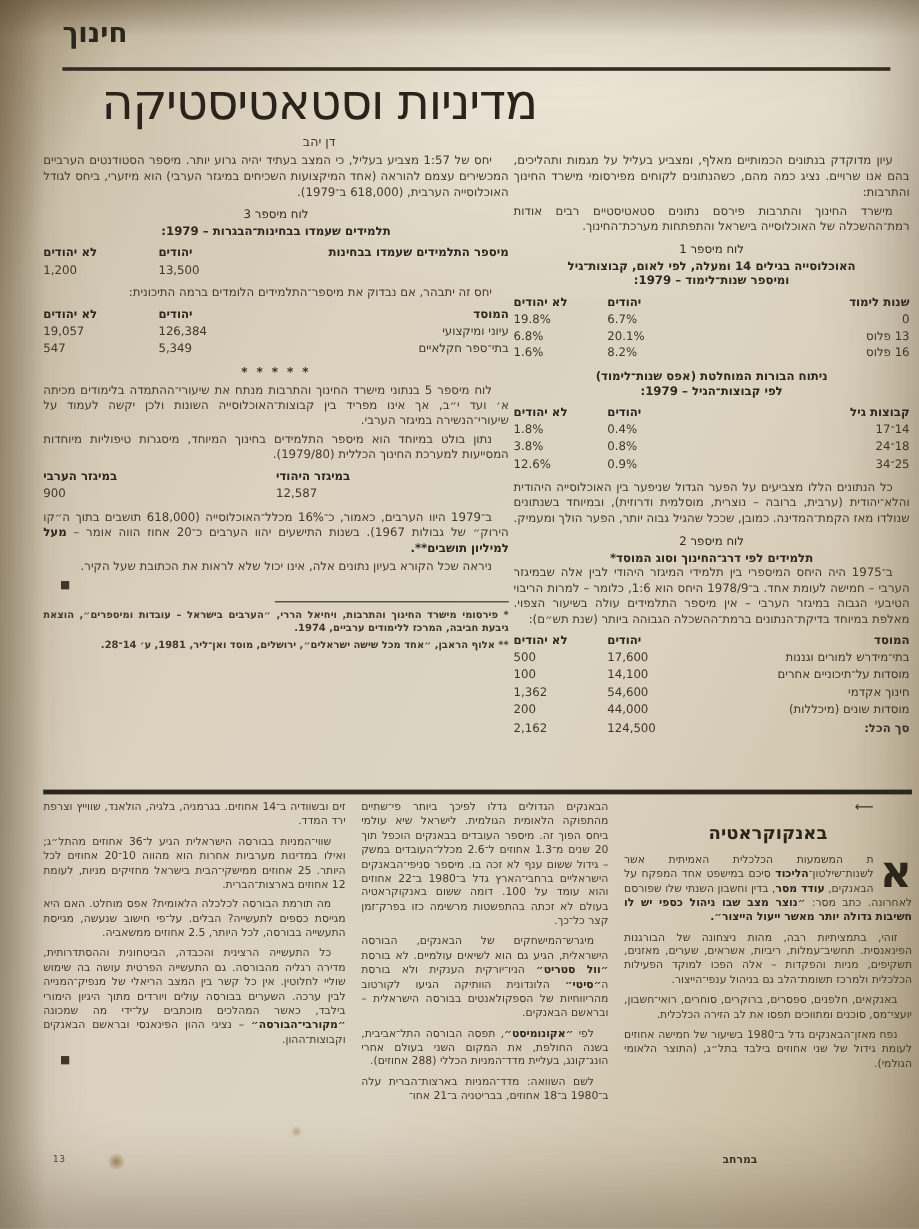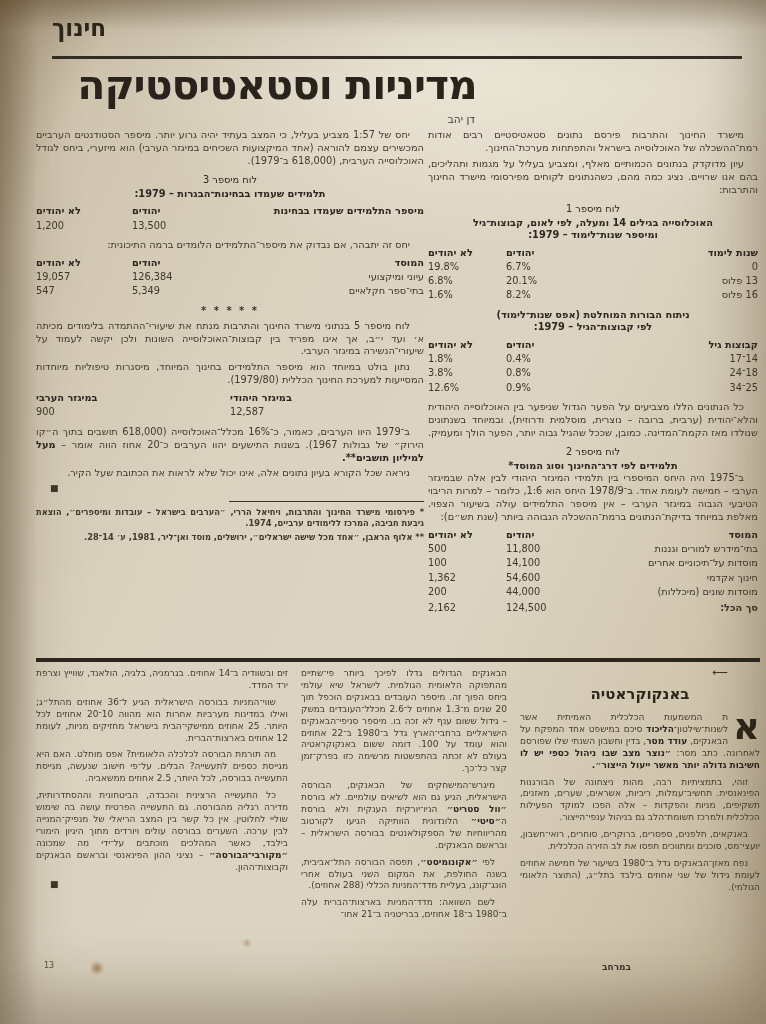--- a/index.html
+++ b/index.html
@@ -13,23 +13,23 @@
       radial-gradient(ellipse 520px 280px at 62% 6%, rgba(250,246,234,0.55), rgba(250,246,234,0) 70%),
       linear-gradient(180deg, rgba(90,70,40,0.38), rgba(90,70,40,0) 3%),
       linear-gradient(90deg, rgba(90,70,40,0.30), rgba(90,70,40,0) 5%),
       linear-gradient(115deg, #a8977c 0%, #cfc4ae 10%, #dbd2c0 35%, #dcd4c2 60%, #cfc3ab 85%, #bdb096 100%);
     box-shadow: inset 0 0 80px rgba(70,50,25,0.28), inset 0 -35px 60px rgba(70,50,25,0.20);
     padding-left: 24px;
   }
 
   .kicker { position: absolute; top: 15px; left: 52px; font-size: 23px; font-weight: bold; color: #2c2519; }
   .head-rule { position: absolute; top: 56px; left: 52px; right: 24px; height: 2.5px; background: #332c22; }
-  .main-title { position: absolute; top: 61px; left: 51px; width: 452px; text-align: center;
-                font-size: 41px; font-weight: bold; color: #2a231b; letter-spacing: -1px; white-space: nowrap; }
-  .byline { position: absolute; top: 113px; left: 23px; width: 452px; font-size: 10.5px; color: #40382c; }
+  .main-title { position: absolute; top: 61px; left: 40px; width: 452px; text-align: center;
+                font-size: 41px; font-weight: normal; color: #2a231b; letter-spacing: -1px; white-space: nowrap; }
+  .byline { position: absolute; top: 113px; left: 40px; width: 452px; text-align: center; font-size: 10.5px; color: #40382c; }
 
   .article-top { position: absolute; top: 129px; left: 36px; right: 8px; height: 531px; overflow: hidden; }
   .col-r { position: absolute; top: 0; right: 0; width: 330px; }
   .col-l { position: absolute; top: 0; left: 0; width: 388px; }
 
   .article-top p { font-size: 9.8px; line-height: 12.9px; text-align: justify; text-indent: 14px; margin-bottom: 3px; color: #43392d; }
   .tbl-caption { text-align: center; font-weight: normal; font-size: 9.8px; margin: 6px 0 3px; color: #2f2820; }
   .tbl-sub { text-align: center; font-weight: bold; font-size: 9.8px; line-height: 12.5px; color: #2f2820; }
   .tbl { margin: 3px 0 6px; }
   .trow { display: grid; font-size: 9.8px; line-height: 12.3px; padding: 1px 0; }
@@ -73,22 +73,22 @@
 <div class="page">
 
   <div class="kicker">חינוך</div>
   <div class="head-rule"></div>
   <div class="main-title">מדיניות וסטאטיסטיקה</div>
   <div class="byline">דן יהב</div>
 
   <div class="article-top">
 
     <div class="col-r">
+      <p>עיון מדוקדק בנתונים הכמותיים מאלף, ומצביע בעליל על מגמות ותהליכים, בהם אנו שרויים. נציג כמה מהם, כשהנתונים לקוחים מפירסומי מישרד החינוך והתרבות:</p>
       <p>מישרד החינוך והתרבות פירסם נתונים סטאטיסטיים רבים אודות רמת־ההשכלה של האוכלוסייה בישראל והתפתחות מערכת־החינוך.</p>
-      <p>עיון מדוקדק בנתונים הכמותיים מאלף, ומצביע בעליל על מגמות ותהליכים, בהם אנו שרויים. נציג כמה מהם, כשהנתונים לקוחים מפירסומי מישרד החינוך והתרבות:</p>
 
       <div class="tbl-caption">לוח מיספר 1</div>
       <div class="tbl-sub">האוכלוסייה בגילים 14 ומעלה, לפי לאום, קבוצות־גיל</div>
       <div class="tbl-sub">ומיספר שנות־לימוד – 1979:</div>
       <div class="tbl">
         <div class="trow thead">
           <span class="lbl">שנות לימוד</span>
           <span class="num">יהודים</span>
           <span class="num">לא יהודים</span>
         </div>
@@ -140,21 +140,21 @@
       <div class="tbl-sub">תלמידים לפי דרג־החינוך וסוג המוסד*</div>
       <p>ב־1975 היה היחס המיספרי בין תלמידי המיגזר היהודי לבין אלה שבמיגזר הערבי – חמישה לעומת אחד. ב־1978/9 היחס הוא 1:6, כלומר – למרות הריבוי הטיבעי הגבוה במיגזר הערבי – אין מיספר התלמידים עולה בשיעור הצפוי. מאלפת במיוחד בדיקת־הנתונים ברמת־ההשכלה הגבוהה ביותר (שנת תש״ם):</p>
       <div class="tbl">
         <div class="trow thead">
           <span class="lbl">המוסד</span>
           <span class="num">יהודים</span>
           <span class="num">לא יהודים</span>
         </div>
         <div class="trow">
           <span class="lbl">בתי־מידרש למורים וגננות</span>
-          <span class="num">11,800</span>
+          <span class="num">17,600</span>
           <span class="num">500</span>
         </div>
         <div class="trow">
           <span class="lbl">מוסדות על־תיכוניים אחרים</span>
           <span class="num">14,100</span>
           <span class="num">100</span>
         </div>
         <div class="trow">
           <span class="lbl">חינוך אקדמי</span>
           <span class="num">54,600</span>

